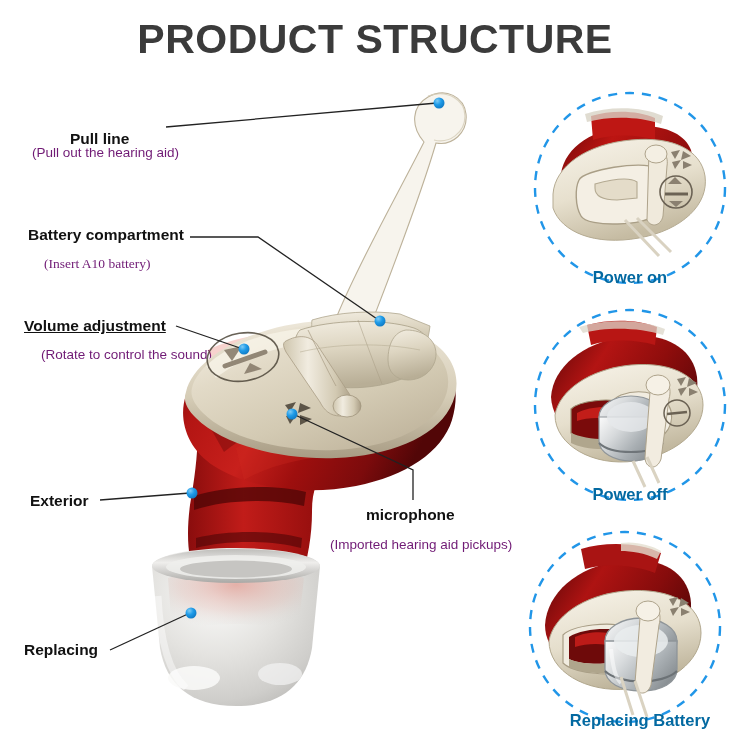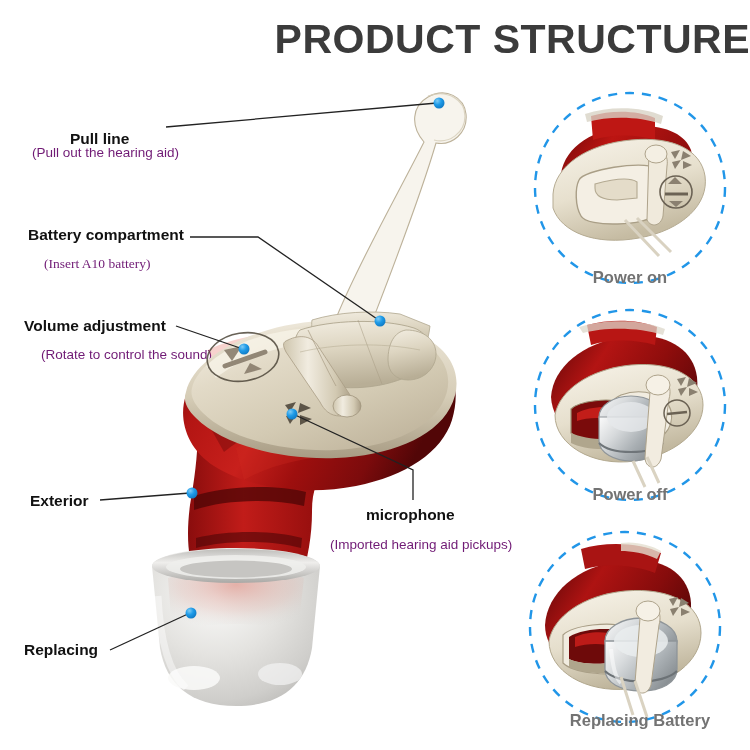--- a/index.html
+++ b/index.html
@@ -4,53 +4,53 @@
 <style>
   html,body{margin:0;padding:0;}
   body{
     width:750px;height:750px;position:relative;overflow:hidden;
     background:#ffffff;
     font-family:"Liberation Sans", sans-serif;
     color:#1a1a1a;
   }
 
   .page-title{
-    position:absolute;left:0;top:16px;width:750px;text-align:right;
+    position:absolute;left:0;top:16px;width:750px;text-align:center;
     font-size:41px;font-weight:bold;letter-spacing:0.5px;color:#3b3b3b;
     font-family:"Liberation Sans", sans-serif;
   }
 
   
   .lbl{position:absolute;font-weight:bold;font-size:15.5px;color:#111;white-space:nowrap;}
   .sub{position:absolute;font-weight:normal;font-size:13.5px;color:#701a75;white-space:nowrap;}
 
   .lbl-pull{left:70px;top:114px;margin-top:16px;}
   .sub-pull{left:32px;top:145px;}
   .lbl-batt{left:28px;top:226px;text-align:center;}
   .sub-batt{left:44px;top:256px;font-family:Liberation Serif, serif;}
-  .lbl-vol{left:24px;top:317px;}
+  .lbl-vol{left:24px;top:317px;text-decoration:underline;}
   .sub-vol{left:4px;top:347px;margin-left:37px;}
   .lbl-ext{left:30px;top:492px;}
   .lbl-mic{left:366px;top:506px;}
   .sub-mic{left:330px;top:537px;}
   .lbl-ear{left:24px;top:641px;}
 
   
   .layer{position:absolute;left:0;top:0;width:750px;height:750px;}
   .layer.art{z-index:1;}
   .layer.lines{z-index:4;pointer-events:none;}
 
   
   .panel{position:absolute;width:210px;height:210px;}
   .panel-1{left:525px;top:88px;}
   .panel-2{left:525px;top:305px;}
   .panel-3{left:525px;top:525px;}
   .panel-cap{
     position:absolute;width:230px;text-align:center;
-    font-weight:bold;font-size:16.5px;color:#737373;
+    font-weight:bold;font-size:16.5px;color:#0369a1;
   }
   .cap-1{left:515px;top:268px;}
   .cap-2{left:515px;top:485px;}
   .cap-3{left:525px;top:711px;}
 </style>
 </head>
 <body>
 
 <div class="page-title">PRODUCT STRUCTURE</div>
 

